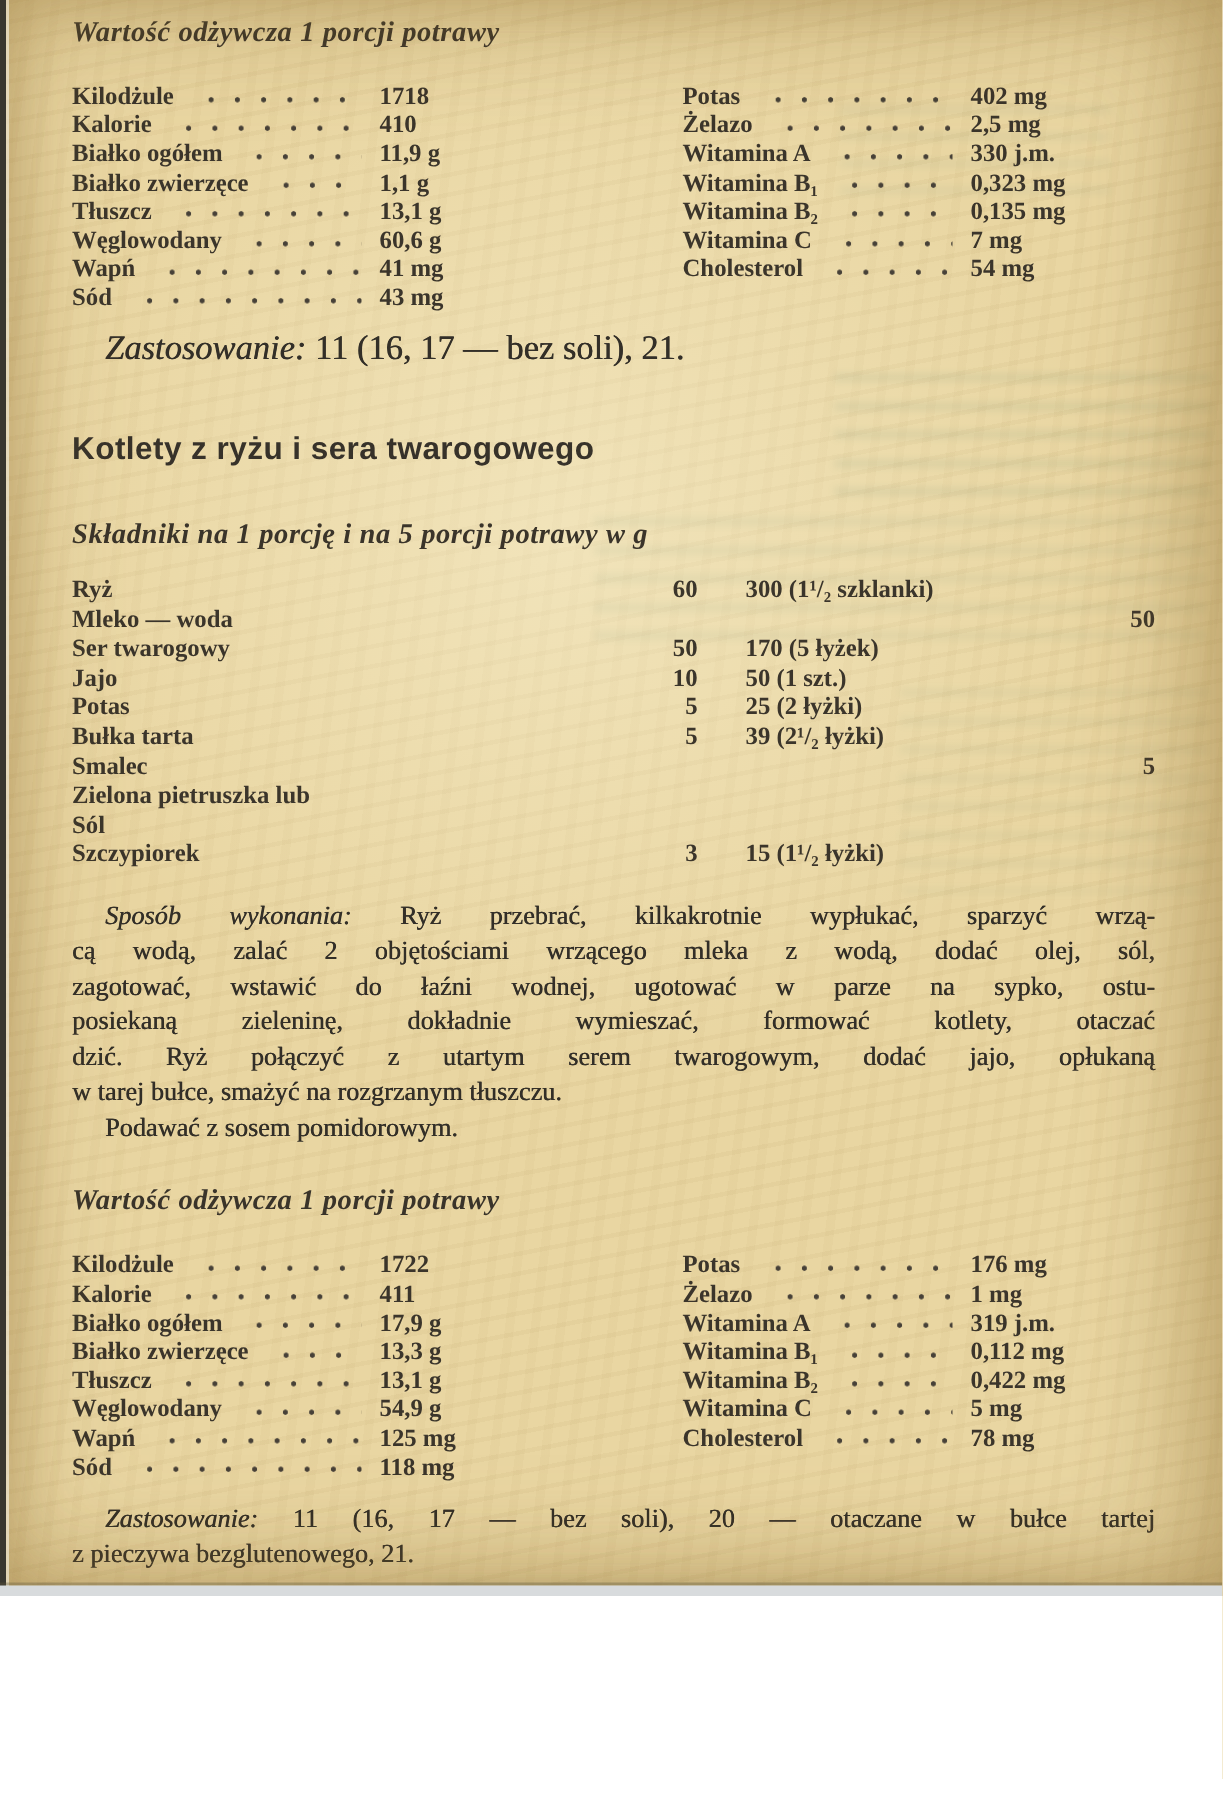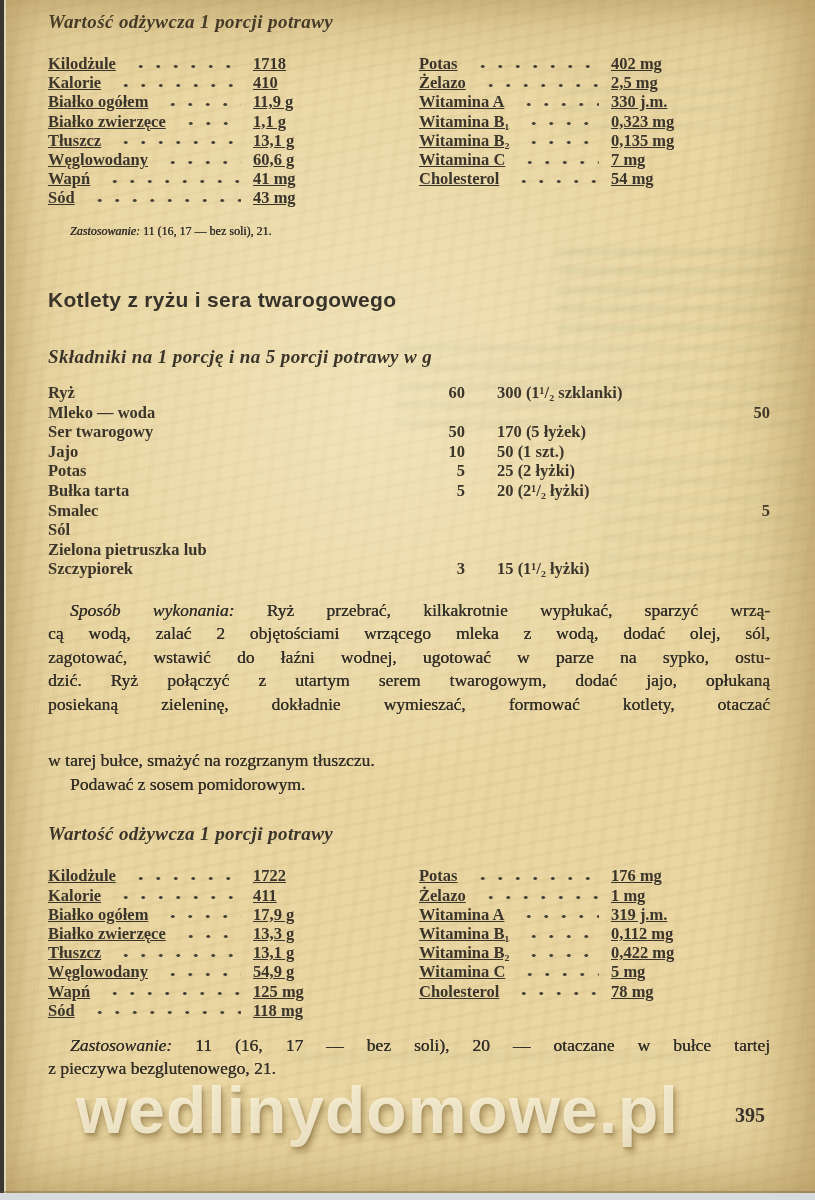--- a/index.html
+++ b/index.html
@@ -1,21 +1,21 @@
 <!DOCTYPE html>
 <html lang="pl"><head>
 <meta charset="utf-8">
 <style>
   html,body { margin:0; padding:0; }
   body {
     width:815px; height:1200px; overflow:hidden;
     font-family:"Liberation Serif","DejaVu Serif",serif;
   }
   .page {
-    position:relative; width:815px; height:1200px; overflow:hidden;
+    position:relative; width:815px; height:1064px; overflow:hidden;
     background:
       radial-gradient(ellipse 62% 46% at 46% 34%, rgba(255,250,226,0.38), rgba(255,250,226,0) 72%),
       repeating-linear-gradient(97deg, rgba(172,142,82,0.05) 0 6px, rgba(0,0,0,0) 6px 17px),
       repeating-linear-gradient(-11deg, rgba(152,122,62,0.06) 0 3px, rgba(0,0,0,0) 3px 13px),
       #e9d6a2;
     color:#3a342a;
   }
   .vignette {
     position:absolute; inset:0; pointer-events:none; z-index:6;
     box-shadow:
@@ -32,41 +32,41 @@
   .content { position:absolute; left:48px; top:0; width:722px; z-index:3; }
 
   .h-italic {
     font-style:italic; font-weight:700; font-size:19px; line-height:24px;
     letter-spacing:0.4px; color:#3a342a;
   }
   .h1-top { margin-top:10px; }
   .h2-mid { margin-top:26px; }
 
   
-  .ntable { display:grid; grid-template-columns:300px 292px; column-gap:71px;
-            justify-content:start; margin-top:20px;text-decoration:underline; }
+  .ntable { display:grid; grid-template-columns:300px 292px; column-gap:107px;
+            justify-content:start; margin-top:20px; }
   .nrow {
     display:flex; align-items:stretch; line-height:19.2px; height:19.2px;
     font-weight:700; font-size:16.5px; white-space:nowrap; color:#3b352b;
   }
   .nrow .lbl { white-space:nowrap; }
   .dots {
     flex:1; margin:0 12px 0 10px;
     background-image:radial-gradient(circle, #474138 1.5px, rgba(0,0,0,0) 1.9px);
     background-size:17.5px 5px; background-position:6px 68%; background-repeat:repeat-x;
   }
   .dots.hidden-dots, .irow .dots { background-image:none; }
   .irow .dots.show {
     background-image:radial-gradient(circle, #474138 1.5px, rgba(0,0,0,0) 1.9px);
   }
   .nrow .val { width:95px; }
   .ncol-right .val { width:100px; }
 
   
-  .usage { margin:12px 0 0; font-size:12px; line-height:23.5px; color:#332f28;
+  .usage { margin:12px 0 0; font-size:23px; line-height:23.5px; color:#332f28;
            text-indent:22px; text-shadow:0.3px 0 0 currentColor; }
   .it { font-style:italic; }
 
   .recipe-title {
     margin:44px 0 0; font-family:"Liberation Sans","DejaVu Sans",sans-serif;
     font-weight:700; font-size:21px; line-height:26px; letter-spacing:0.3px; color:#37322a;
   }
   .ing-heading { margin-top:32px; }
 
   
@@ -76,21 +76,21 @@
     font-weight:700; font-size:16.5px; white-space:nowrap; color:#3b352b;
   }
   .irow .q1 { width:42px; text-align:right; }
   .irow .q5 { width:305px; padding-left:32px; box-sizing:border-box; text-align:left; }
 
   
   .method { margin-top:20px; font-size:17.5px; line-height:23.5px; color:#332f28;
             text-shadow:0.3px 0 0 currentColor; }
   .mline { text-align:justify; text-align-last:justify; }
   .mline.first { text-indent:22px; }
-  .mlines .mline:last-child { text-align-last:left;margin-top:33px; }
+  .mlines .mline:last-child { text-align-last:left; }
   .serving { text-indent:22px; }
 
   .usage2 { margin-top:14px; font-size:17.5px; line-height:23.5px; color:#332f28;
             text-shadow:0.3px 0 0 currentColor; }
   .usage2 .uline1 { text-indent:22px; text-align:justify; text-align-last:justify; }
   .usage2 .uline2 { text-align:left; }
 
   
   .watermark {
     position:absolute; left:76px; top:1072px; z-index:4;
@@ -265,62 +265,62 @@
           <span class="lbl">Potas</span>
           <span class="dots show"></span>
           <span class="q1">5</span>
           <span class="q5">25 (2 łyżki)</span>
         </div>
 
         <div class="irow">
           <span class="lbl">Bułka tarta</span>
           <span class="dots show"></span>
           <span class="q1">5</span>
-          <span class="q5">20 (2¹/₂ łyżki)</span>
+          <span class="q5">39 (2¹/₂ łyżki)</span>
         </div>
 
         <div class="irow">
           <span class="lbl">Smalec</span>
           <span class="dots show"></span>
           <span class="q1">5</span>
+        </div>
+
+        <div class="irow">
+          <span class="lbl">Zielona pietruszka lub</span>
+          <span class="dots"></span>
+          <span class="q1"></span>
+          <span class="q5"></span>
         </div>
 
         <div class="irow">
           <span class="lbl">Sól</span>
           <span class="dots"></span>
           <span class="q1"></span>
           <span class="q5"></span>
         </div>
 
         <div class="irow">
-          <span class="lbl">Zielona pietruszka lub</span>
-          <span class="dots"></span>
-          <span class="q1"></span>
-          <span class="q5"></span>
-        </div>
-
-        <div class="irow">
           <span class="lbl">Szczypiorek</span>
           <span class="dots show"></span>
           <span class="q1">3</span>
           <span class="q5">15 (1¹/₂ łyżki)</span>
         </div>
       </div>
 
     <div class="method">
       <div class="mline first"><span class="it">Sposób wykonania:</span><span> Ryż przebrać, kilkakrotnie wypłukać, sparzyć wrzą-</span></div>
       <div class="mlines">
 
           <div class="mline">cą wodą, zalać 2 objętościami wrzącego mleka z wodą, dodać olej, sól,</div>
 
           <div class="mline">zagotować, wstawić do łaźni wodnej, ugotować w parze na sypko, ostu-</div>
 
+          <div class="mline">posiekaną zieleninę, dokładnie wymieszać, formować kotlety, otaczać</div>
+
           <div class="mline">dzić. Ryż połączyć z utartym serem twarogowym, dodać jajo, opłukaną</div>
-
-          <div class="mline">posiekaną zieleninę, dokładnie wymieszać, formować kotlety, otaczać</div>
 
           <div class="mline">w tarej bułce, smażyć na rozgrzanym tłuszczu.</div>
         </div>
       <div class="serving">Podawać z sosem pomidorowym.</div>
     </div>
 
     <div class="h-italic h2-mid">Wartość odżywcza 1 porcji potrawy</div>
 
     <div class="ntable">
       <div class="ncol">

